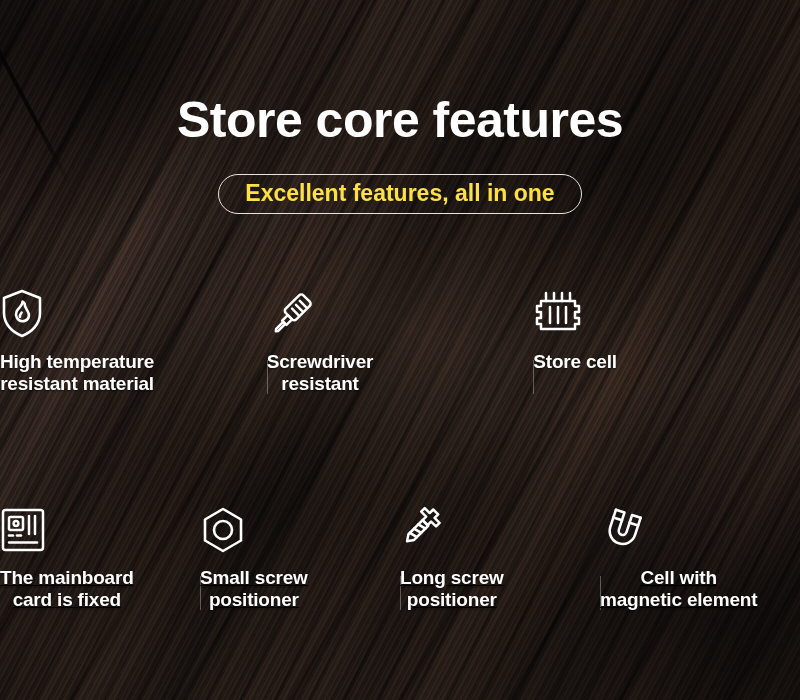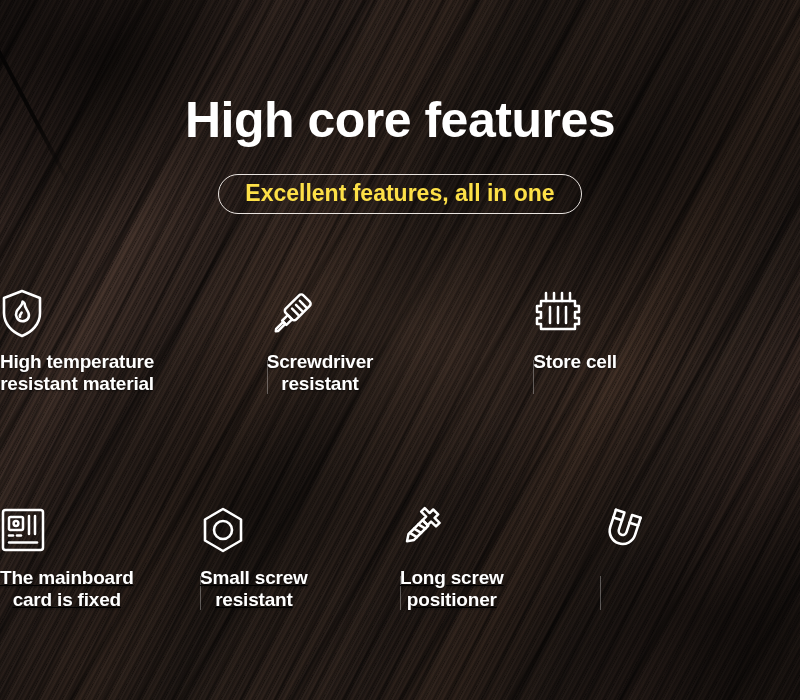--- a/index.html
+++ b/index.html
@@ -201,21 +201,21 @@
   <div class="wood-base"></div>
   <div class="wood-grain"></div>
   <div class="wood-grain2"></div>
   <div class="wood-grain3"></div>
   <div class="wood-blotch"></div>
   <div class="plank-seam"></div>
   <div class="vignette"></div>
 
   <div class="content">
 
-    <div class="title">High core features</div>
+    <div class="title">Store core features</div>
 
     <div class="subtitle-wrap">
       <span class="subtitle-pill">Excellent features, all in one</span>
     </div>
 
     <div class="grid">
 
       <div class="row">
 
         <div class="cell">
@@ -292,21 +292,21 @@
         </div>
 
         <div class="cell">
           <div class="icon">
             <svg width="46" height="48" viewBox="0 0 46 48" fill="none" stroke="#ffffff" stroke-width="2.6" stroke-linejoin="round" stroke-linecap="round">
               <path d="M23 3 L41 13.5 V34.5 L23 45 L5 34.5 V13.5 Z"></path>
               <circle cx="23" cy="24" r="9"></circle>
             </svg>
           </div>
           <div class="label">Small screw
-resistant</div>
+positioner</div>
           <div class="divider"></div>
         </div>
 
         <div class="cell">
           <div class="icon">
             <svg width="48" height="50" viewBox="0 0 48 50" fill="none" stroke="#ffffff" stroke-width="2.5" stroke-linejoin="round" stroke-linecap="round">
               <g transform="rotate(45 24 25)">
                 <path d="M16 4 h7 v5 h7 v5 h-7 v5 h-7 v-5 h-7 v-5 h7 z"></path>
                 <path d="M16 19 h8 v20 l-4 6 l-4 -6 z"></path>
                 <line x1="16" y1="25" x2="24" y2="23"></line>
@@ -324,20 +324,22 @@
           <div class="icon">
             <svg width="46" height="50" viewBox="0 0 46 50" fill="none" stroke="#ffffff" stroke-width="2.6" stroke-linejoin="round" stroke-linecap="round">
               <g transform="rotate(18 23 25)">
                 <path d="M10 8 v18 a13 13 0 0 0 26 0 v-18"></path>
                 <path d="M10 8 h9 v18 a4 4 0 0 0 8 0 v-18 h9"></path>
                 <line x1="10" y1="16" x2="19" y2="16"></line>
                 <line x1="27" y1="16" x2="36" y2="16"></line>
               </g>
             </svg>
           </div>
+          <div class="label">Cell with
+magnetic element</div>
 
         </div>
 
       </div>
 
     </div>
   </div>
 </div>
 
 </body></html>

